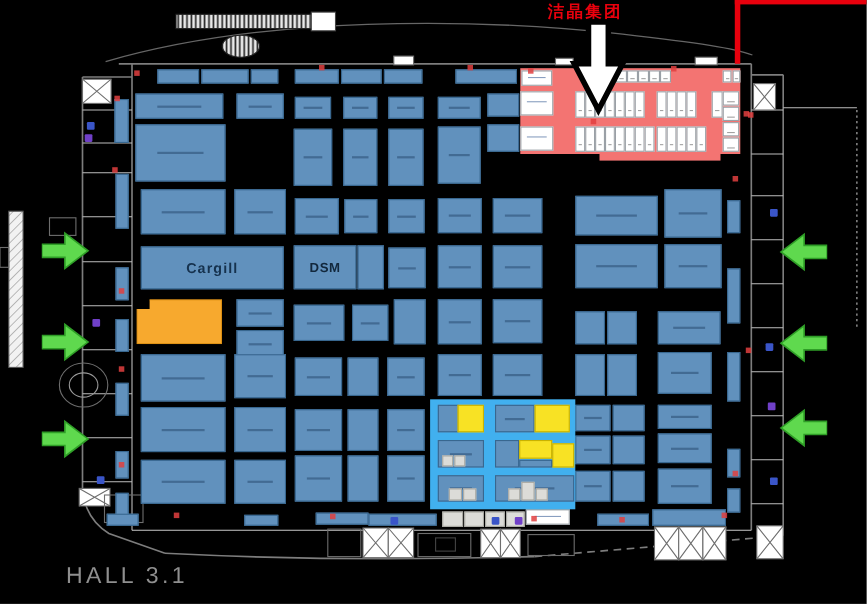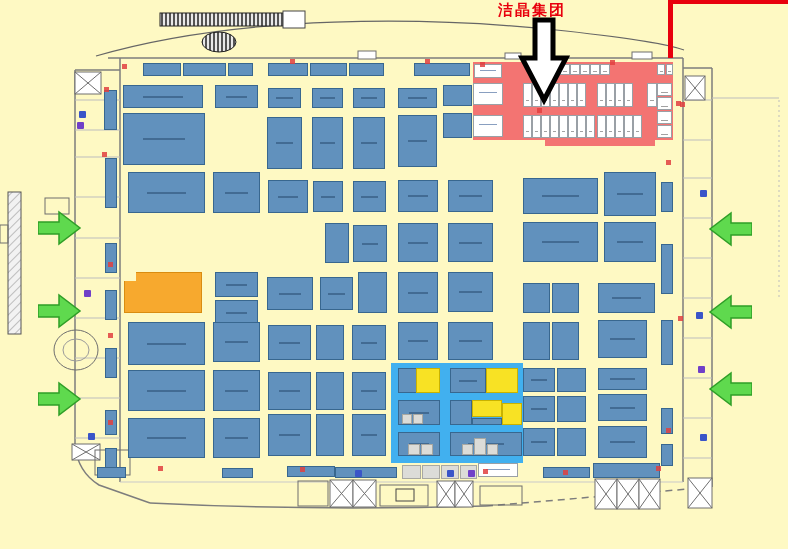--- a/index.html
+++ b/index.html
@@ -1,18 +1,18 @@
 <!DOCTYPE html>
 <html style="--red: #e8000d;"><head>
 <meta charset="utf-8">
 <style>
   html,body{margin:0;padding:0;background:#fff;}
   #plan{
     position:relative;width:788px;height:549px;overflow:hidden;
-    background:#fef9c3;font-family:"Liberation Sans",sans-serif;
+    background:#000000;font-family:"Liberation Sans",sans-serif;
   }
   #structure{position:absolute;left:0;top:0;z-index:0;}
   .booth{position:absolute;box-sizing:border-box;z-index:2;}
   .booth.tx::before{
     content:"";position:absolute;left:24%;right:24%;top:calc(50% - 1px);
     height:2px;background:rgba(15,45,80,.38);
   }
   .booth.wtx::before{
     content:"";position:absolute;left:18%;right:18%;top:42%;
     height:1px;background:rgba(40,80,140,.55);
@@ -135,20 +135,21 @@
 
   <div id="leader-v"></div>
   <div id="leader-h"></div>
 
   <div id="annotation-label">洁晶集团</div>
 
   <svg id="annotation-arrow" width="788" height="549" xmlns="http://www.w3.org/2000/svg">
     <polygon points="535,20 553,20 553,58 566,58 544,100 522,58 535,58" fill="#ffffff" stroke="#000000" stroke-width="5" stroke-linejoin="miter"></polygon>
   </svg>
 
+  <div id="hall-title">HALL 3.1</div>
 
 <div class="booth t-b" style="left: 143px; top: 63px; width: 38px; height: 13px; background: rgb(97, 145, 189); border: 1px solid rgb(56, 103, 143);"></div>
     <div class="booth t-b" style="left: 183px; top: 63px; width: 43px; height: 13px; background: rgb(97, 145, 189); border: 1px solid rgb(56, 103, 143);"></div>
     <div class="booth t-b" style="left: 228px; top: 63px; width: 25px; height: 13px; background: rgb(97, 145, 189); border: 1px solid rgb(56, 103, 143);"></div>
     <div class="booth t-b" style="left: 268px; top: 63px; width: 40px; height: 13px; background: rgb(97, 145, 189); border: 1px solid rgb(56, 103, 143);"></div>
     <div class="booth t-b" style="left: 310px; top: 63px; width: 37px; height: 13px; background: rgb(97, 145, 189); border: 1px solid rgb(56, 103, 143);"></div>
     <div class="booth t-b" style="left: 349px; top: 63px; width: 35px; height: 13px; background: rgb(97, 145, 189); border: 1px solid rgb(56, 103, 143);"></div>
     <div class="booth t-b" style="left: 414px; top: 63px; width: 56px; height: 13px; background: rgb(97, 145, 189); border: 1px solid rgb(56, 103, 143);"></div>
     <div class="booth t-b" style="left: 104px; top: 90px; width: 13px; height: 40px; background: rgb(97, 145, 189); border: 1px solid rgb(56, 103, 143);"></div>
     <div class="booth t-b" style="left: 105px; top: 158px; width: 12px; height: 50px; background: rgb(97, 145, 189); border: 1px solid rgb(56, 103, 143);"></div>
@@ -177,20 +178,26 @@
     <div class="booth t-b" style="left: 443px; top: 113px; width: 29px; height: 25px; background: rgb(97, 145, 189); border: 1px solid rgb(56, 103, 143);"></div>
     <div class="booth t-b tx" style="left: 128px; top: 172px; width: 77px; height: 41px; background: rgb(97, 145, 189); border: 1px solid rgb(56, 103, 143);"></div>
     <div class="booth t-b tx" style="left: 213px; top: 172px; width: 47px; height: 41px; background: rgb(97, 145, 189); border: 1px solid rgb(56, 103, 143);"></div>
     <div class="booth t-b tx" style="left: 268px; top: 180px; width: 40px; height: 33px; background: rgb(97, 145, 189); border: 1px solid rgb(56, 103, 143);"></div>
     <div class="booth t-b tx" style="left: 313px; top: 181px; width: 30px; height: 31px; background: rgb(97, 145, 189); border: 1px solid rgb(56, 103, 143);"></div>
     <div class="booth t-b tx" style="left: 353px; top: 181px; width: 33px; height: 31px; background: rgb(97, 145, 189); border: 1px solid rgb(56, 103, 143);"></div>
     <div class="booth t-b tx" style="left: 398px; top: 180px; width: 40px; height: 32px; background: rgb(97, 145, 189); border: 1px solid rgb(56, 103, 143);"></div>
     <div class="booth t-b tx" style="left: 448px; top: 180px; width: 45px; height: 32px; background: rgb(97, 145, 189); border: 1px solid rgb(56, 103, 143);"></div>
     <div class="booth t-b tx" style="left: 523px; top: 178px; width: 75px; height: 36px; background: rgb(97, 145, 189); border: 1px solid rgb(56, 103, 143);"></div>
     <div class="booth t-b tx" style="left: 604px; top: 172px; width: 52px; height: 44px; background: rgb(97, 145, 189); border: 1px solid rgb(56, 103, 143);"></div>
+    <div class="booth t-b" style="left: 128px; top: 224px; width: 130px; height: 39px; background: rgb(97, 145, 189); border: 1px solid rgb(56, 103, 143);">
+      <span class="booth-label l1">Cargill</span>
+    </div>
+    <div class="booth t-b" style="left: 267px; top: 223px; width: 57px; height: 40px; background: rgb(97, 145, 189); border: 1px solid rgb(56, 103, 143);">
+      <span class="booth-label l2">DSM</span>
+    </div>
     <div class="booth t-b" style="left: 325px; top: 223px; width: 24px; height: 40px; background: rgb(97, 145, 189); border: 1px solid rgb(56, 103, 143);"></div>
     <div class="booth t-b tx" style="left: 353px; top: 225px; width: 34px; height: 37px; background: rgb(97, 145, 189); border: 1px solid rgb(56, 103, 143);"></div>
     <div class="booth t-b tx" style="left: 398px; top: 223px; width: 40px; height: 39px; background: rgb(97, 145, 189); border: 1px solid rgb(56, 103, 143);"></div>
     <div class="booth t-b tx" style="left: 448px; top: 223px; width: 45px; height: 39px; background: rgb(97, 145, 189); border: 1px solid rgb(56, 103, 143);"></div>
     <div class="booth t-b tx" style="left: 523px; top: 222px; width: 75px; height: 40px; background: rgb(97, 145, 189); border: 1px solid rgb(56, 103, 143);"></div>
     <div class="booth t-b tx" style="left: 604px; top: 222px; width: 52px; height: 40px; background: rgb(97, 145, 189); border: 1px solid rgb(56, 103, 143);"></div>
     <div class="booth t-o" style="left: 124px; top: 272px; width: 78px; height: 41px; background: rgb(247, 169, 46); border: 1px solid rgb(217, 140, 16);"></div>
     <div class="booth t-b tx" style="left: 215px; top: 272px; width: 43px; height: 25px; background: rgb(97, 145, 189); border: 1px solid rgb(56, 103, 143);"></div>
     <div class="booth t-b tx" style="left: 215px; top: 300px; width: 43px; height: 25px; background: rgb(97, 145, 189); border: 1px solid rgb(56, 103, 143);"></div>
     <div class="booth t-b tx" style="left: 267px; top: 277px; width: 46px; height: 33px; background: rgb(97, 145, 189); border: 1px solid rgb(56, 103, 143);"></div>

